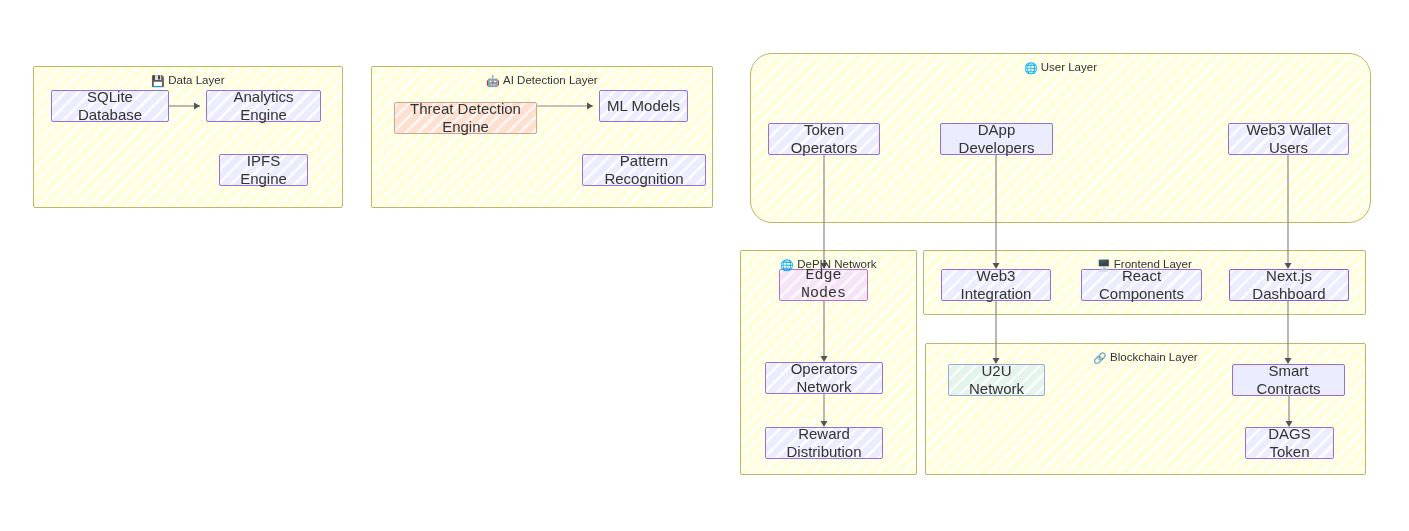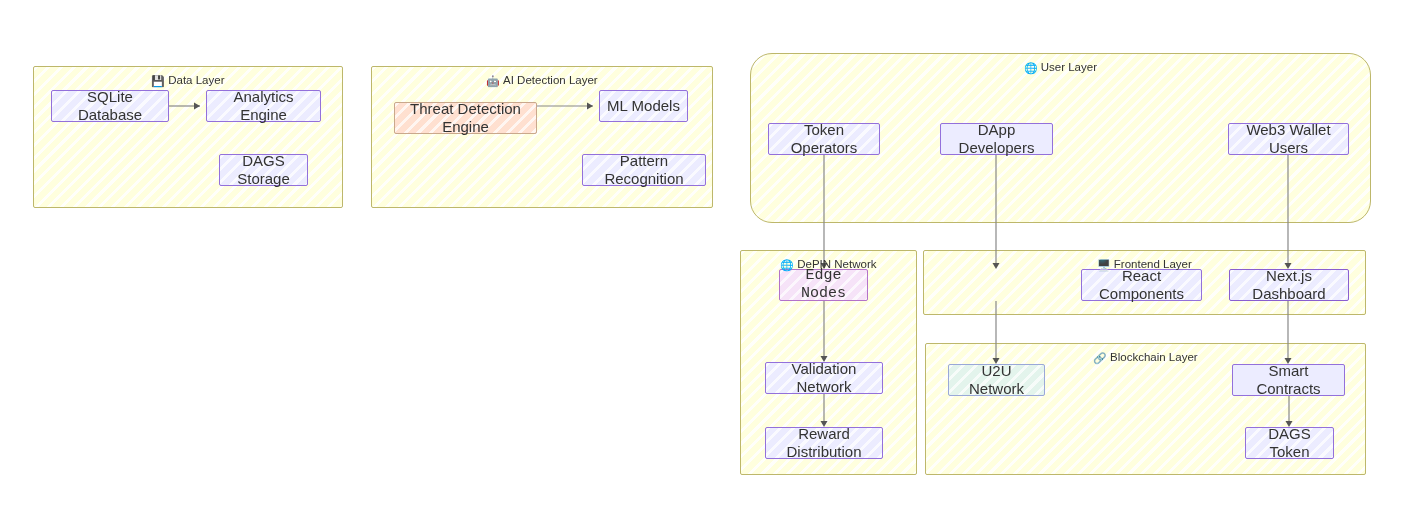--- a/index.html
+++ b/index.html
@@ -182,21 +182,21 @@
     <div class="cluster" style="left: 925px; top: 343px; width: 441px; height: 132px;">
       <div class="cluster-title"><span class="emoji">🔗</span><span class="ctx">Blockchain Layer</span></div>
     </div>
     <div class="node " style="left: 51px; top: 90px; width: 118px; height: 32px;">
       <span>SQLite Database</span>
     </div>
     <div class="node " style="left: 206px; top: 90px; width: 115px; height: 32px;">
       <span>Analytics Engine</span>
     </div>
     <div class="node " style="left: 219px; top: 154px; width: 89px; height: 32px;">
-      <span>DAGS Storage</span>
+      <span>IPFS Engine</span>
     </div>
     <div class="node threat" style="left: 394px; top: 90px; width: 143px; height: 32px; margin-top: 12px;">
       <span>Threat Detection Engine</span>
     </div>
     <div class="node " style="left: 599px; top: 90px; width: 89px; height: 32px;">
       <span>ML Models</span>
     </div>
     <div class="node " style="left: 582px; top: 154px; width: 124px; height: 32px;">
       <span>Pattern Recognition</span>
     </div>
@@ -206,25 +206,28 @@
     <div class="node solid" style="left: 940px; top: 123px; width: 113px; height: 32px;">
       <span>DApp Developers</span>
     </div>
     <div class="node " style="left: 1228px; top: 123px; width: 121px; height: 32px;">
       <span>Web3 Wallet Users</span>
     </div>
     <div class="node edge" style="left: 779px; top: 269px; width: 89px; height: 32px;">
       <span>Edge Nodes</span>
     </div>
     <div class="node " style="left: 765px; top: 362px; width: 118px; height: 32px;">
-      <span>Validation Network</span>
+      <span>Operators Network</span>
     </div>
     <div class="node " style="left: 765px; top: 427px; width: 118px; height: 32px;">
       <span>Reward Distribution</span>
     </div>
+    <div class="node " style="left: 941px; top: 269px; width: 110px; height: 32px;">
+      <span>Web3 Integration</span>
+    </div>
     <div class="node " style="left: 1081px; top: 269px; width: 121px; height: 32px;">
       <span>React Components</span>
     </div>
     <div class="node strong" style="left: 1229px; top: 269px; width: 120px; height: 32px;">
       <span>Next.js Dashboard</span>
     </div>
     <div class="node u2u" style="left: 948px; top: 364px; width: 97px; height: 32px;">
       <span>U2U Network</span>
     </div>
     <div class="node solid" style="left: 1232px; top: 364px; width: 113px; height: 32px;">

